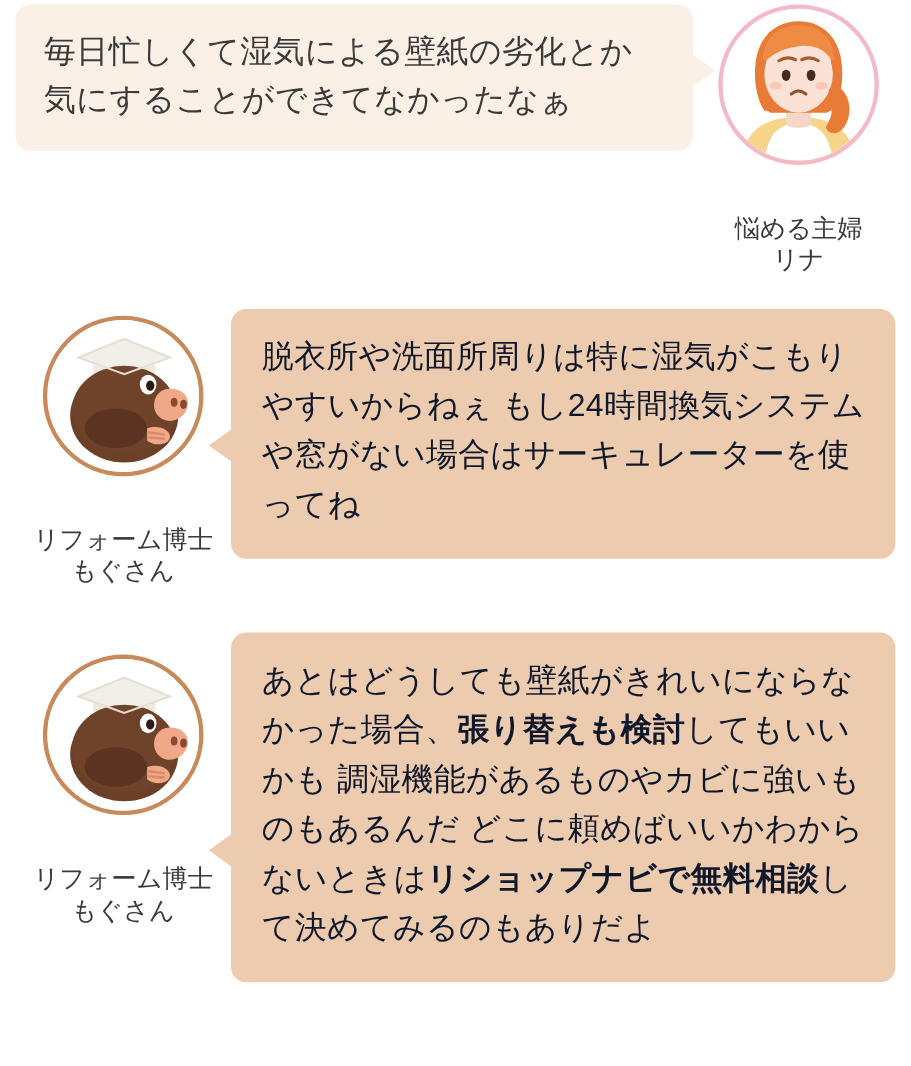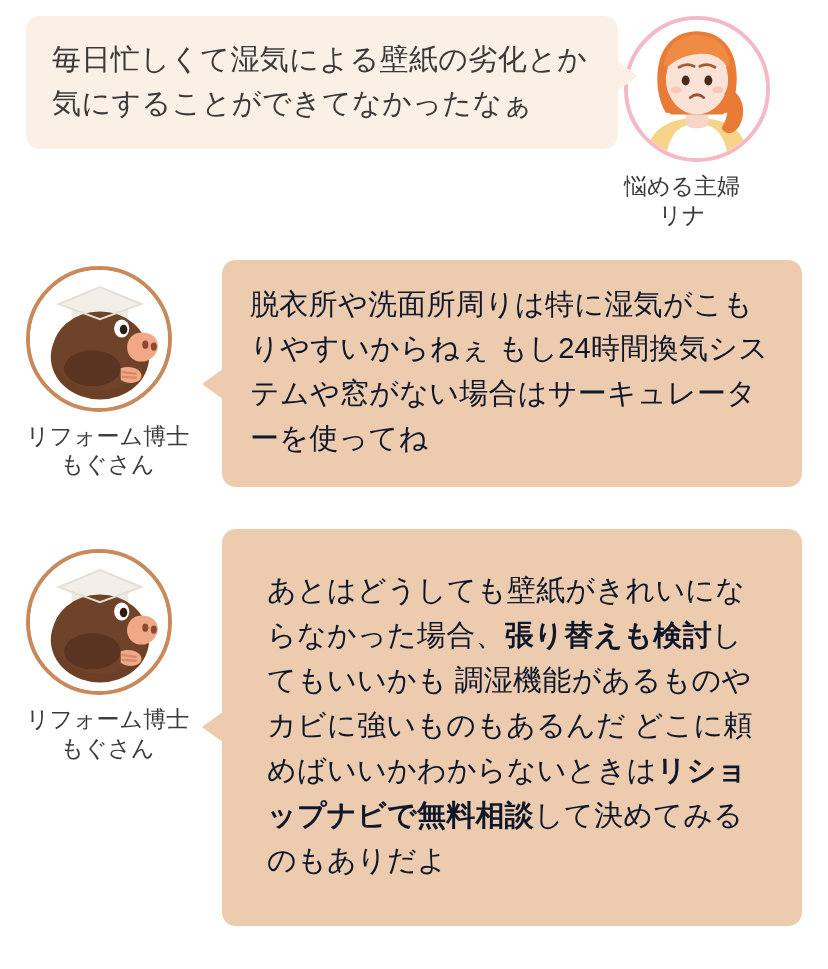--- a/index.html
+++ b/index.html
@@ -13,21 +13,21 @@
     background: #ffffff;
     font-family: "Liberation Sans", sans-serif;
     color: #3c3c3c;
     overflow: hidden;
   }
 
   .chat {
     position: relative;
     width: 828px;
     height: 969px;
-    padding: 12px;
+    padding: 0;
   }
 
   
   .row-right {
     display: flex;
     align-items: flex-start;
     justify-content: flex-start;
     padding: 4px 12px 0 14px;
   }
   .bubble-right {
@@ -49,22 +49,23 @@
     width: 0; height: 0;
     border-top: 16px solid transparent;
     border-bottom: 16px solid transparent;
     border-left: 22px solid #fbf0e6;
   }
 
   .avatar-col {
     width: 180px;
     display: flex;
     flex-direction: column;
-    align-items: flex-start;
+    align-items: center;
     flex: 0 0 auto;
+    gap: 33px;
   }
   .avatar-col.right { margin-left: 6px; }
 
   .avatar-circle {
     width: 146px;
     height: 146px;
     border-radius: 50%;
     overflow: hidden;
     background: #ffffff;
     border: 4px solid #f4b9c6;
@@ -113,21 +114,21 @@
     border-bottom: 16px solid transparent;
     border-right: 22px solid #eccbae;
   }
   .row2 .bubble-left::before { top: 108px; }
   .row3 .bubble-left::before { top: 182px; }
 
   .row2 .avatar-col { padding-top: 6px; }
   .row3 .avatar-col { padding-top: 20px; }
 
   b { font-weight: bold; }
-  p { margin: 17px; font-family: Liberation Serif, serif; }
+  p { margin: 0; }
 </style>
 </head>
 <body>
 
 <div class="chat">
 
   <div class="row-right">
     <div class="bubble-right">毎日忙しくて湿気による壁紙の劣化とか気にすることができてなかったなぁ</div>
 
     <div class="avatar-col right">

